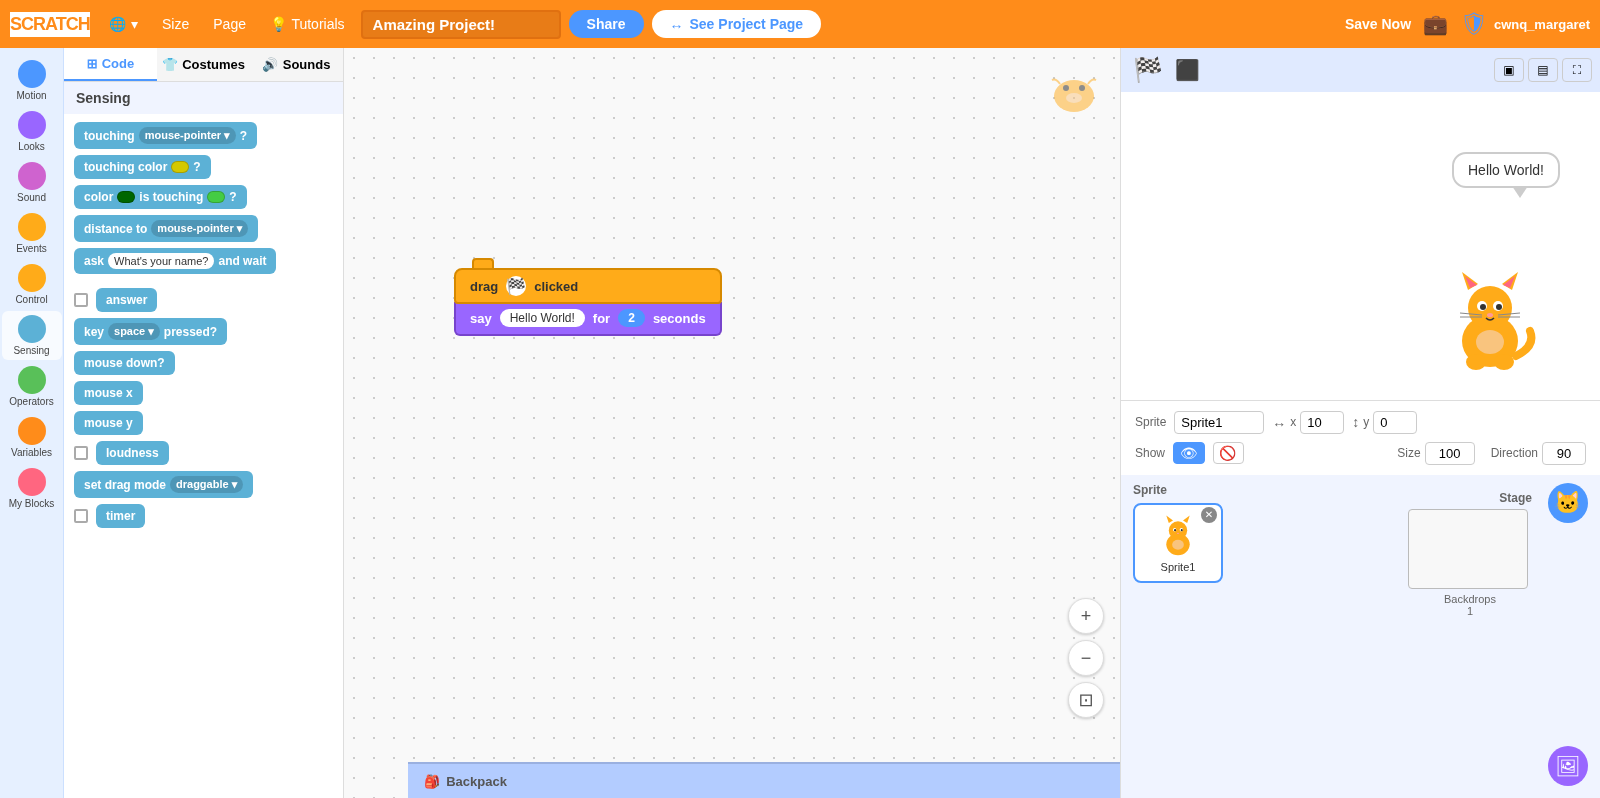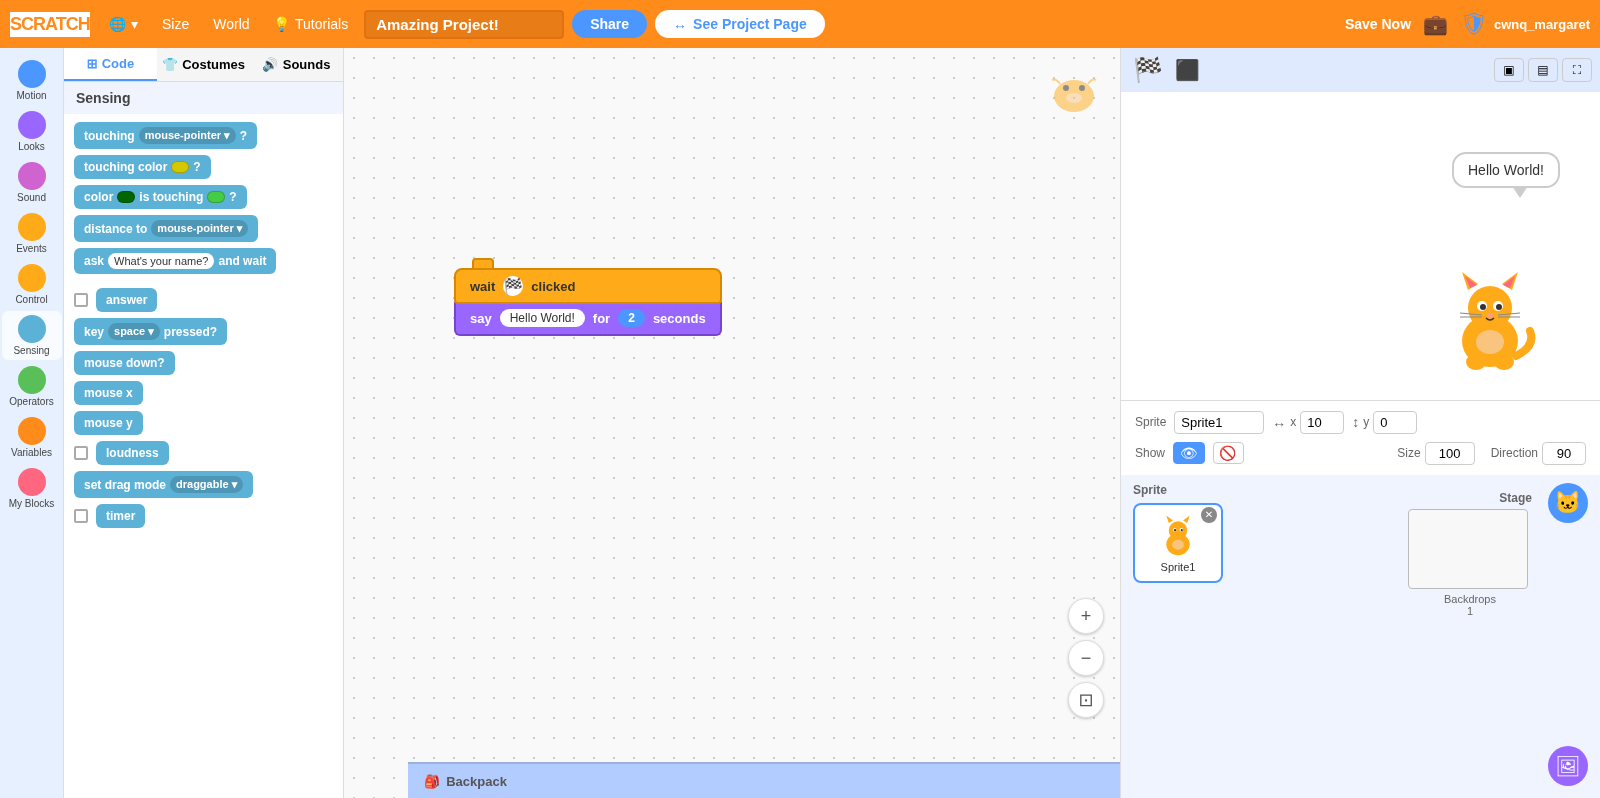--- a/index.html
+++ b/index.html
@@ -195,21 +195,21 @@
     #blocks-list::-webkit-scrollbar-track { background: #f1f1f1; }
     #blocks-list::-webkit-scrollbar-thumb { background: #ccc; border-radius: 3px; }
   </style>
 </head>
 <body>
 
 <div id="topbar">
   <div id="scratch-logo">SCRATCH</div>
   <button class="topbar-btn topbar-globe">🌐 ▾</button>
   <button class="topbar-btn">Size</button>
-  <button class="topbar-btn">World</button>
+  <button class="topbar-btn">Page</button>
   <button class="topbar-btn">💡 <span>Tutorials</span></button>
   <input id="project-name-input" type="text" value="Amazing Project!" style="">
   <button id="share-btn">Share</button>
   <button id="see-project-btn">
     <span>↔</span>
     <span>See Project Page</span>
   </button>
   <div class="topbar-spacer"></div>
   <button id="save-now-btn">Save Now</button>
   <button class="topbar-icon-btn">💼</button>
@@ -377,21 +377,21 @@
         <path d="M16 20 Q12 14 8 16" stroke="#ffab19" stroke-width="2" fill="none"></path>
         <path d="M44 20 Q48 14 52 16" stroke="#ffab19" stroke-width="2" fill="none"></path>
       </svg>
     </div>
 
     <div class="script-block-group" style="position:absolute; top:220px; left:110px;">
 
       <div style="position:relative;">
         <div style="position:absolute; top:-10px; left:18px; width:22px; height:10px; background:#ffab19; border:2px solid #d68900; border-bottom:none; border-radius:4px 4px 0 0;"></div>
         <div style="background:#ffab19; border:2px solid #d68900; border-radius:8px 8px 4px 4px; padding:6px 14px; display:flex; align-items:center; gap:8px; font-size:13px; font-weight:bold; color:#333; min-width:180px;">
-          <span>wait</span>
+          <span>drag</span>
           <span style="color:#59c059; font-size:16px; background:white; border-radius:50%; width:20px; height:20px; display:inline-flex; align-items:center; justify-content:center;">🏁</span>
           <span>clicked</span>
         </div>
       </div>
 
       <div style="background:#9966ff; border:2px solid #7744cc; border-top:none; border-radius:0 0 6px 6px; padding:7px 14px; display:flex; align-items:center; gap:8px; font-size:13px; font-weight:bold; color:white; min-width:180px; margin-top:-2px;">
         <span>say</span>
         <span style="background:white; color:#333; border-radius:10px; padding:2px 10px; font-size:12px; font-weight:normal;">Hello World!</span>
         <span>for</span>
         <span style="background:#4c97ff; color:white; border-radius:10px; padding:2px 10px; font-size:12px; font-weight:bold;">2</span>

